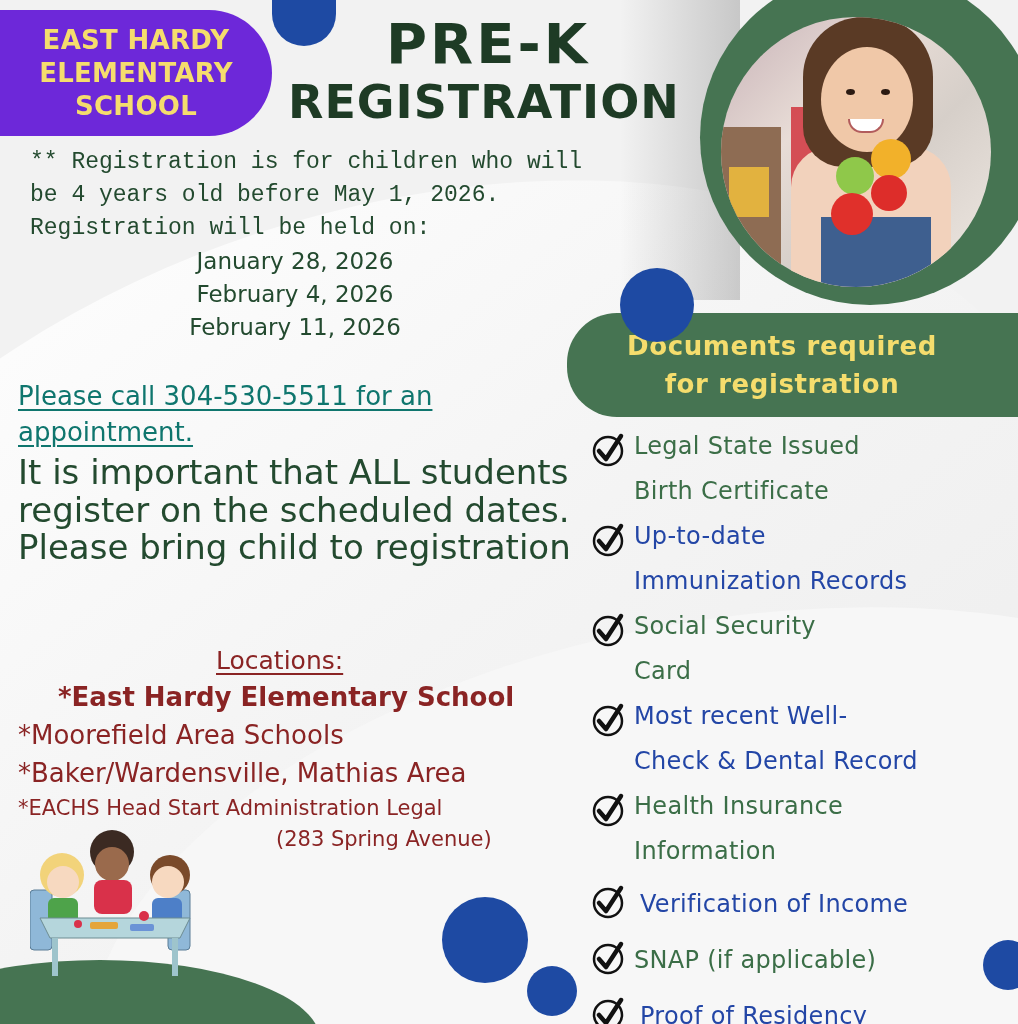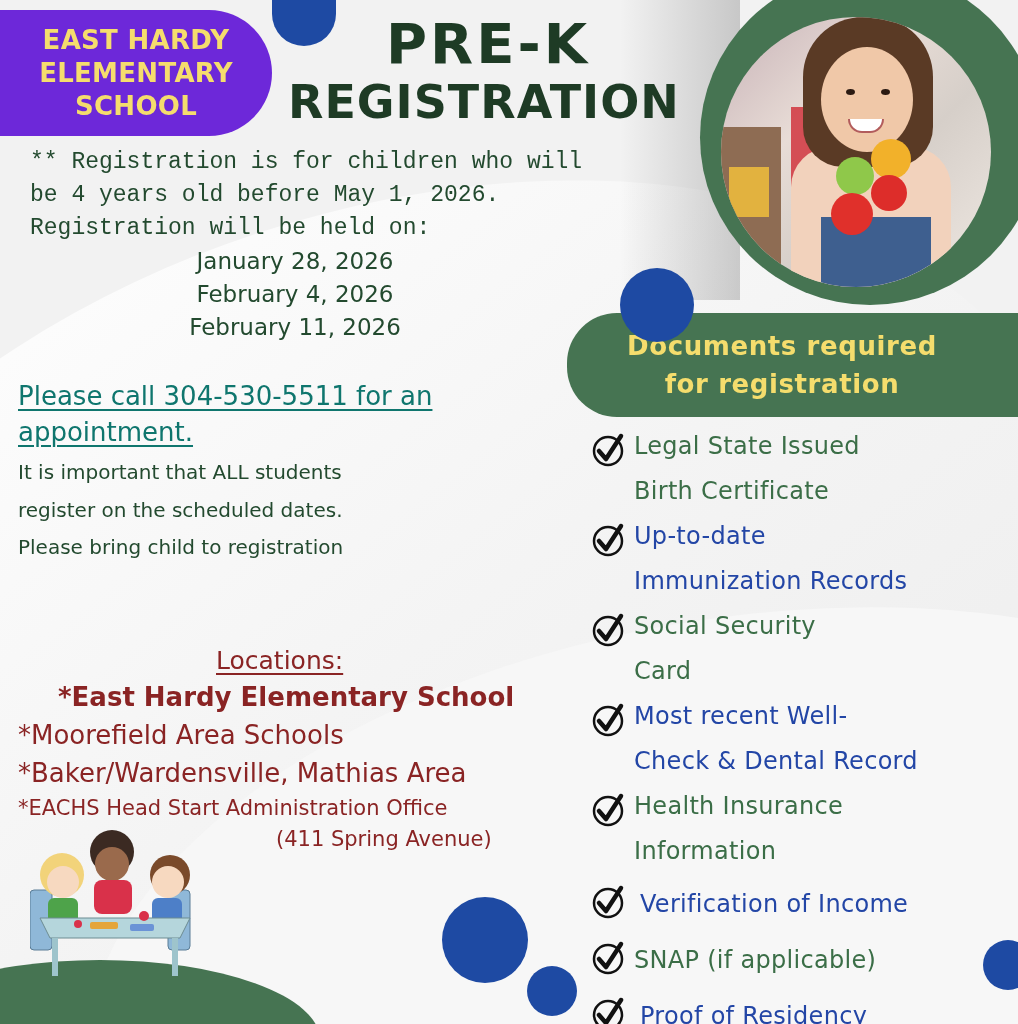--- a/index.html
+++ b/index.html
@@ -77,21 +77,21 @@
   }
   .intro p { white-space: nowrap; }
   .dates { left: 150px; top: 245px; width: 290px; text-align: center; color: #234a2f; font-size: 23px; line-height: 33px; }
 
   .call {
     left: 18px; top: 378px; width: 560px;
     color: #0f766e; font-size: 26px; line-height: 36px; text-decoration: underline;
     text-decoration-thickness: 2px; text-underline-offset: 4px;
   }
   .important {
-    left: 18px; top: 454px; width: 560px; color: #234a2f; font-size: 20px; line-height: 37.5px;
+    left: 18px; top: 454px; width: 560px; color: #234a2f; font-size: 34px; line-height: 37.5px;
   }
 
   .loc-heading {
     left: 216px; top: 644px; color: #8a2424; font-size: 25px; line-height: 33px;
     text-decoration: underline; text-underline-offset: 4px;
   }
   .locations { left: 18px; top: 678px; width: 570px; color: #8a2424; }
   .locations div { white-space: nowrap; }
   .loc-0 { font-size: 26px; line-height: 38px; font-weight: bold; margin-left: 40px; }
   .loc-1, .loc-2 { font-size: 26px; line-height: 38px; }
@@ -184,22 +184,22 @@
   <div>It is important that ALL students</div>
   <div>register on the scheduled dates.</div>
   <div>Please bring child to registration</div>
 </div>
 
 <div class="layer loc-heading">Locations:</div>
 <div class="layer locations">
   <div class="loc-0">*East Hardy Elementary School</div>
   <div class="loc-1">*Moorefield Area Schools</div>
   <div class="loc-2">*Baker/Wardensville, Mathias Area</div>
-  <div class="loc-3">*EACHS Head Start Administration Office</div>
-  <div class="loc-4">(411 Spring Avenue)</div>
+  <div class="loc-3">*EACHS Head Start Administration Legal</div>
+  <div class="loc-4">(283 Spring Avenue)</div>
 </div>
 
 <div class="layer hill"></div>
 <svg class="layer kids" viewBox="0 0 170 150">
   <rect x="0" y="60" width="22" height="60" rx="4" fill="#8fb8d8" stroke="#5a7d96"></rect>
   <rect x="138" y="60" width="22" height="60" rx="4" fill="#8fb8d8" stroke="#5a7d96"></rect>
   <circle cx="32" cy="45" r="22" fill="#f2d37a"></circle>
   <circle cx="33" cy="52" r="16" fill="#f7d9c0"></circle>
   <rect x="18" y="68" width="30" height="30" rx="6" fill="#4ea34a"></rect>
   <circle cx="82" cy="22" r="22" fill="#3b2a22"></circle>

